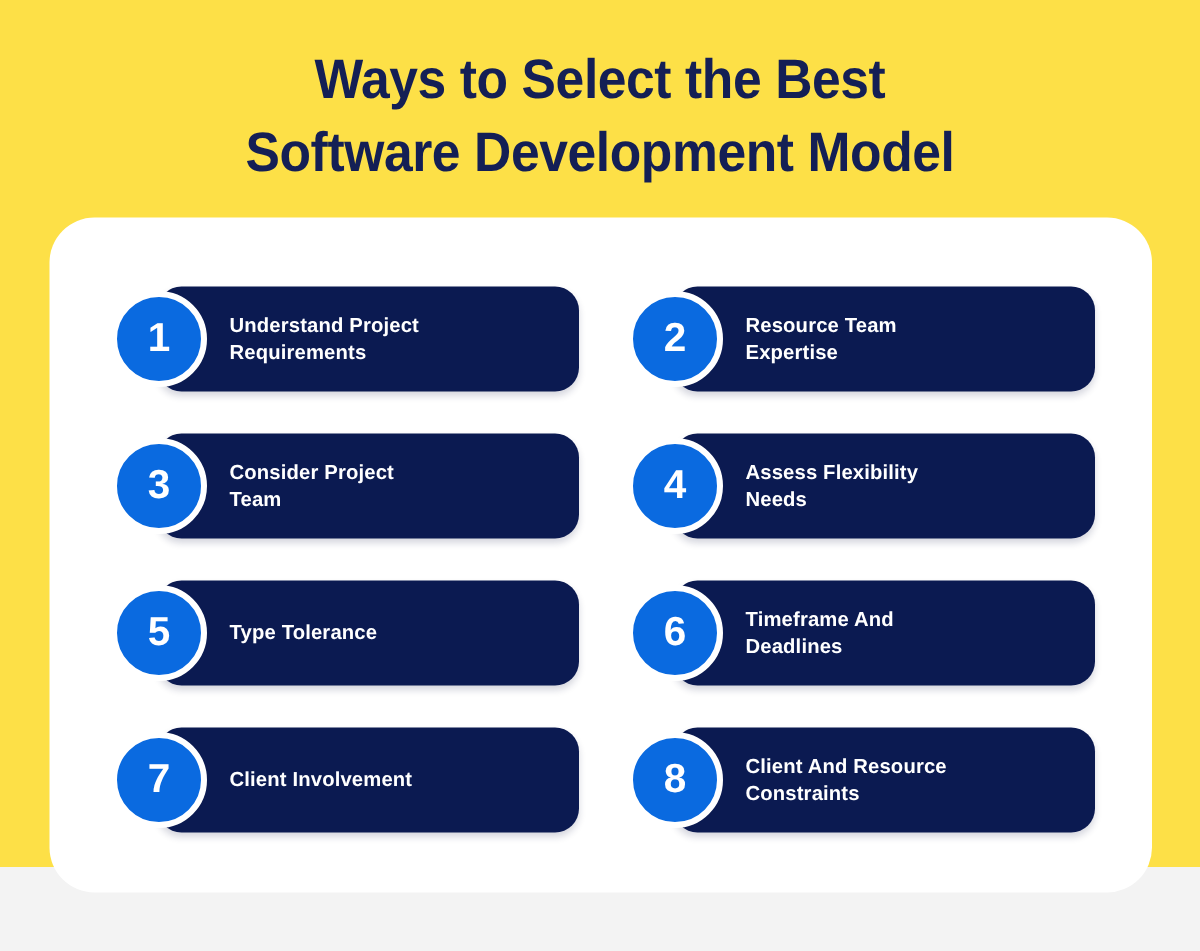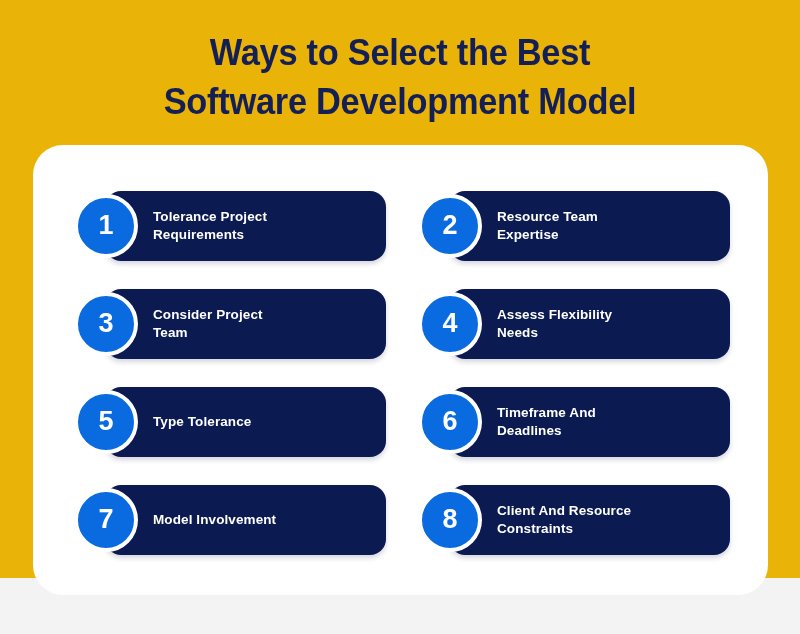--- a/index.html
+++ b/index.html
@@ -11,21 +11,21 @@
     height: 634px;
     background: #f3f3f3;
     font-family: "Liberation Sans", "DejaVu Sans", sans-serif;
     overflow: hidden;
   }
 
   .infographic {
     position: relative;
     width: 800px;
     height: 578px;
-    background: #eab308;
+    background: #fde047;
   }
 
   
   .title-block {
     position: absolute;
     left: 0;
     top: 28px;
     width: 800px;
     text-align: center;
   }
@@ -134,21 +134,21 @@
     <span class="title-line">Ways to Select the Best</span>
     <span class="title-line">Software Development Model</span>
   </div>
 
   <div class="panel"></div>
 
   <div class="steps-grid">
 
     <div class="step">
       <div class="step-card">
-        <span class="step-label">Tolerance Project
+        <span class="step-label">Understand Project
 Requirements</span>
       </div>
       <div class="step-badge">
         <span class="step-badge-num">1</span>
       </div>
     </div>
 
     <div class="step">
       <div class="step-card">
         <span class="step-label">Resource Team
@@ -193,21 +193,21 @@
         <span class="step-label">Timeframe And
 Deadlines</span>
       </div>
       <div class="step-badge">
         <span class="step-badge-num">6</span>
       </div>
     </div>
 
     <div class="step">
       <div class="step-card">
-        <span class="step-label">Model Involvement</span>
+        <span class="step-label">Client Involvement</span>
       </div>
       <div class="step-badge">
         <span class="step-badge-num">7</span>
       </div>
     </div>
 
     <div class="step">
       <div class="step-card">
         <span class="step-label">Client And Resource
 Constraints</span>

